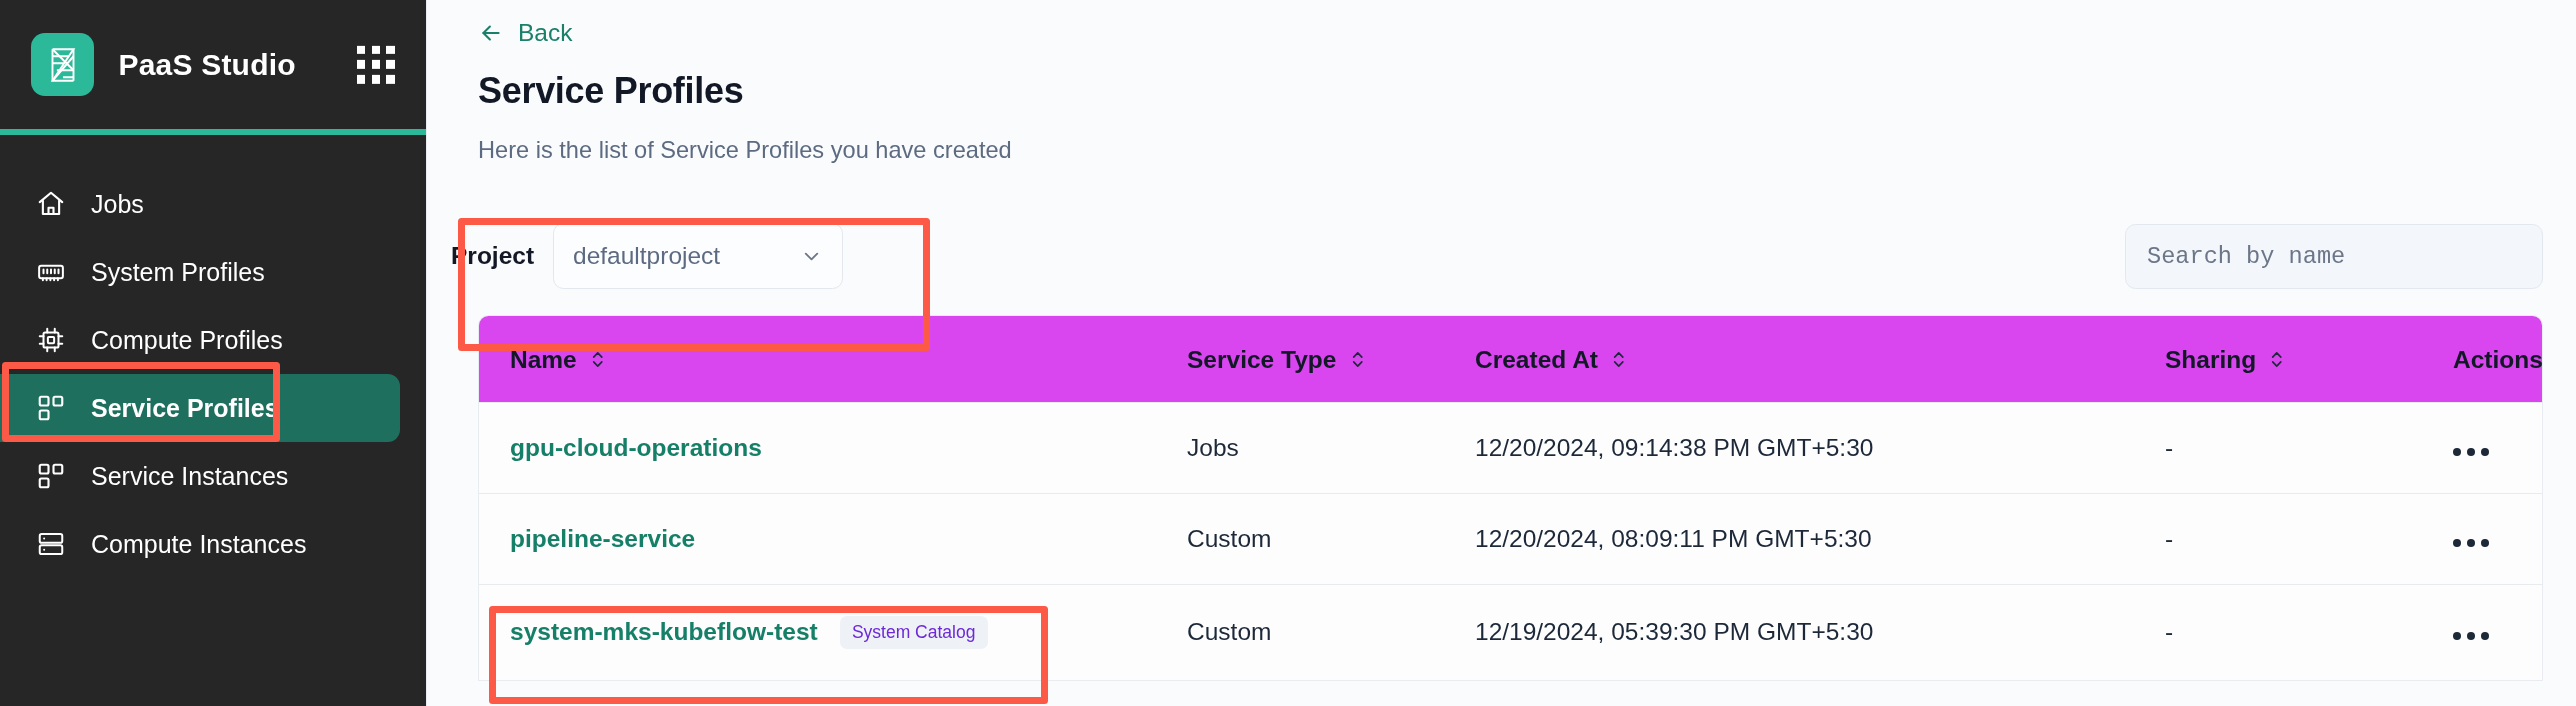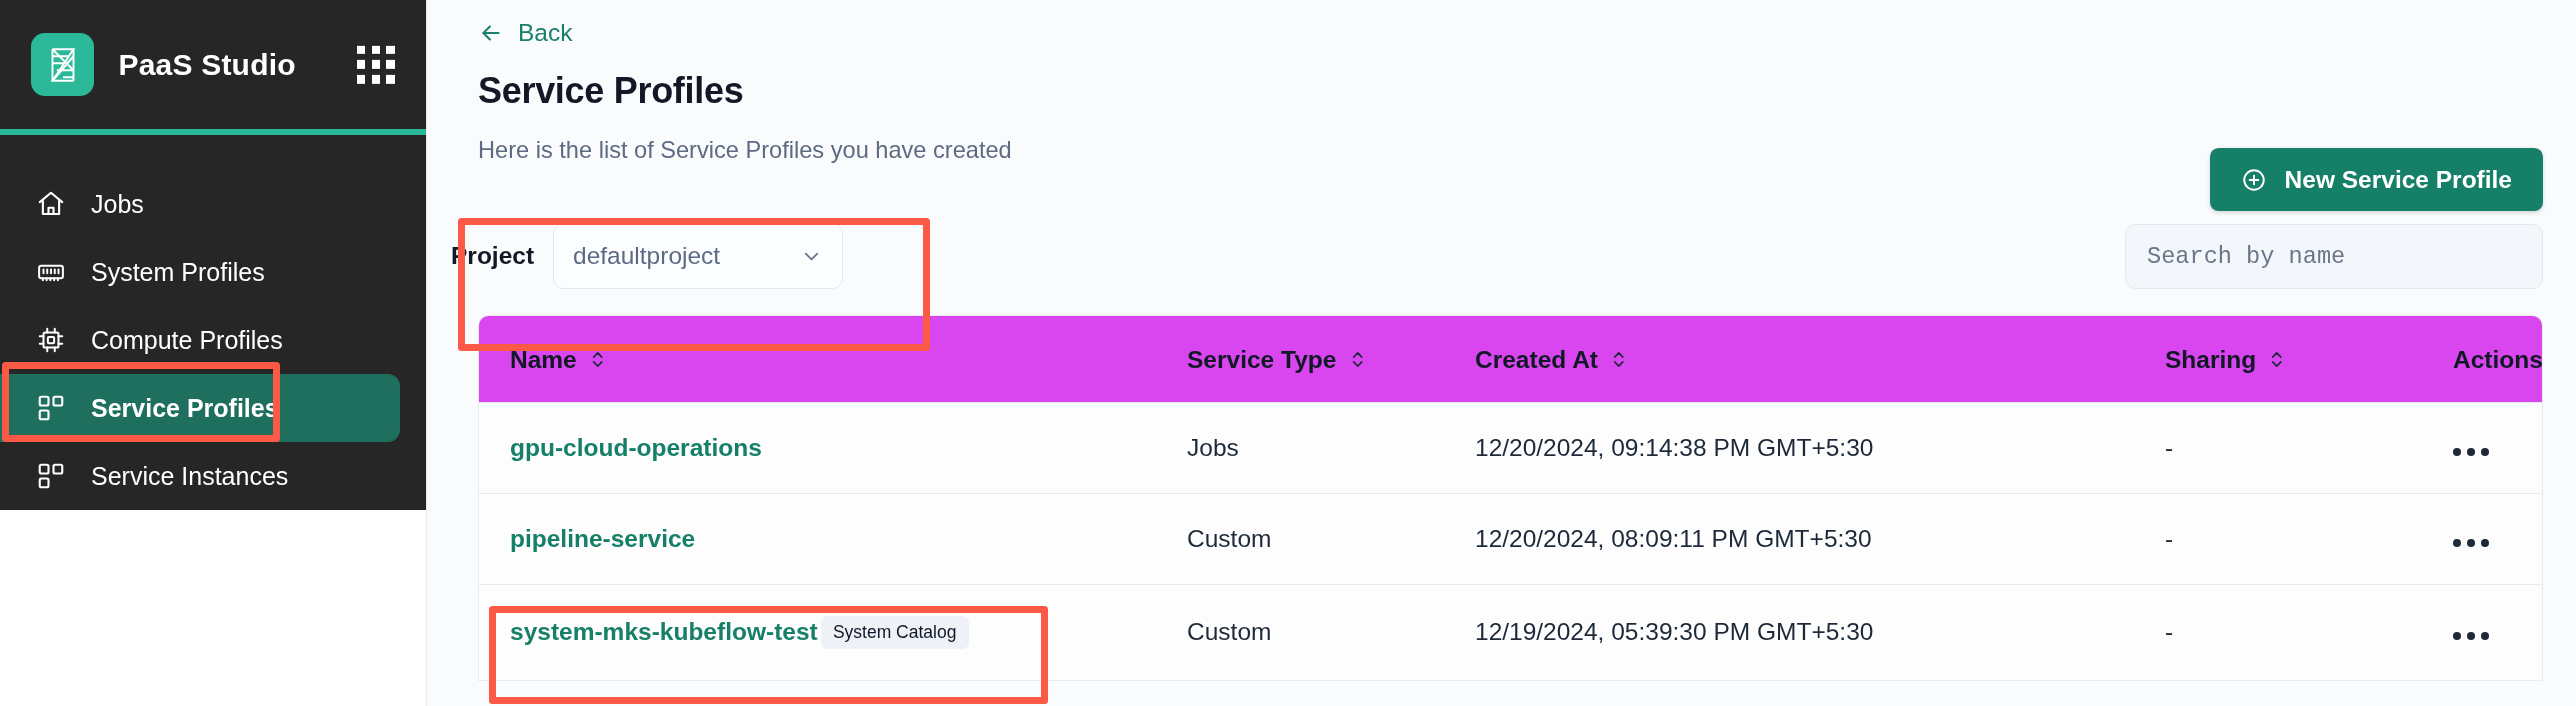--- a/index.html
+++ b/index.html
@@ -6,21 +6,21 @@
   html, body {
     width: 2576px; height: 706px;
     font-family: "Liberation Sans", sans-serif;
     background: #ffffff;
     overflow: hidden;
   }
   .app { display: flex; width: 2576px; height: 706px; position: relative; }
 
   
   .sidebar {
-    width: 426px; height: 510px;
+    width: 426px; height: 706px;
     background: #262626;
     flex: 0 0 426px;
     position: relative;
   }
   .sidebar-brand {
     height: 129px;
     display: flex; align-items: center;
     padding: 0 31px;
     position: relative;
   }
@@ -222,23 +222,23 @@
   }
   td.c-name { padding-left: 31px; }
   .row-link {
     color: #157f67;
     font-weight: bold;
     cursor: pointer;
     white-space: nowrap;
   }
   .name-cell { display: flex; align-items: center; }
   .catalog-chip {
-    margin-left: 3px;
+    margin-left: 22px;
     background: #eef1f5;
-    color: #0f172a;
+    color: #6d28d9;
     font-size: 17.5px;
     border-radius: 7px;
     padding: 6.1px 12.2px;
     white-space: nowrap;
     font-weight: normal;
   }
   .kebab {
     display: inline-flex; align-items: center; gap: 6.1px;
     cursor: pointer;
   }
@@ -370,29 +370,20 @@
           </svg>
         </span>
         <span>Back</span>
       </div>
     </div>
 
     <div class="page-head">
       <div class="page-title">Service Profiles</div>
       <div class="page-sub">Here is the list of Service Profiles you have created</div>
 
-      <button class="new-btn">
-        <span class="plus">
-          <svg width="26" height="26" viewBox="0 0 24 24" fill="none" stroke="#ffffff" stroke-width="1.8" stroke-linecap="round">
-            <circle cx="12" cy="12" r="9"></circle>
-              <path d="M12 8v8M8 12h8"></path>
-          </svg>
-        </span>
-        <span>New Service Profile</span>
-      </button>
     </div>
 
     <div class="filter-row">
       <div class="project-group">
         <span class="project-label">Project</span>
         <div class="select-box">
           <span class="select-value">defaultproject</span>
           <span class="chev">
             <svg width="23" height="23" viewBox="0 0 24 24" fill="none" stroke="#6b7688" stroke-width="1.9" stroke-linecap="round" stroke-linejoin="round">
               <path d="M6 9l6 6 6-6"></path>

